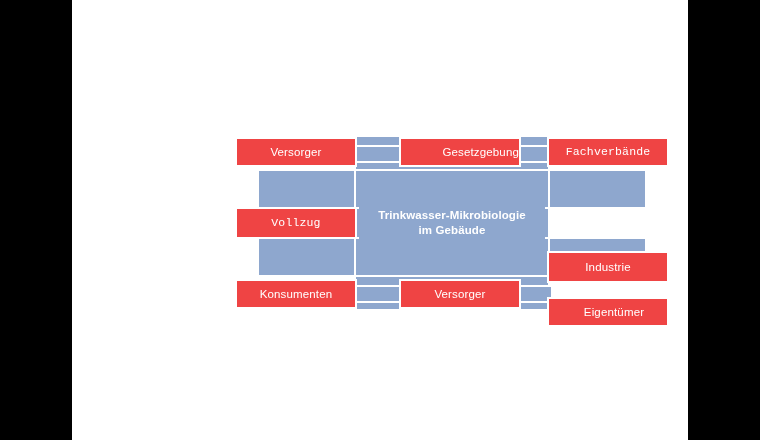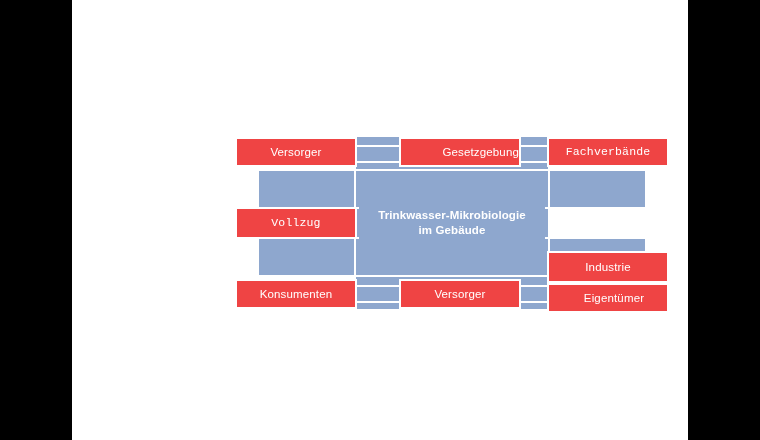--- a/index.html
+++ b/index.html
@@ -128,21 +128,21 @@
   
   .node-versorger    { left: 0px;   top: 0px;   width: 122px; height: 30px; }
   .node-gesetzgebung { left: 164px; top: 0px;   width: 122px; height: 30px; justify-content: flex-end; }
   .node-fachverbaende{ left: 312px; top: 0px;   width: 122px; height: 30px; font-family: Liberation Mono, monospace; }
   
   .node-vollzug      { left: 0px;   top: 70px;  width: 122px; height: 32px; font-family: Liberation Mono, monospace; }
   .node-industrie    { left: 312px; top: 70px;  width: 122px; height: 32px; margin-top: 44px; }
   
   .node-konsumenten  { left: 0px;   top: 142px; width: 122px; height: 30px; }
   .node-forschung    { left: 164px; top: 142px; width: 122px; height: 30px; }
-  .node-eigentuemer  { left: 312px; top: 146px; width: 122px; height: 30px; padding-left: 12px; }
+  .node-eigentuemer  { left: 312px; top: 160px; width: 122px; height: 30px; padding-left: 12px; }
 
   
   .notch {
     position: absolute;
     background: #ffffff;
   }
   .notch-l-top { left: 22px;  top: 32px;  width: 2px; height: 40px; }
   .notch-l-bot { left: 22px;  top: 100px; width: 2px; height: 40px; }
   .notch-r-top { left: 410px; top: 32px;  width: 2px; height: 40px; }
   .notch-r-bot { left: 410px; top: 100px; width: 2px; height: 40px; }

